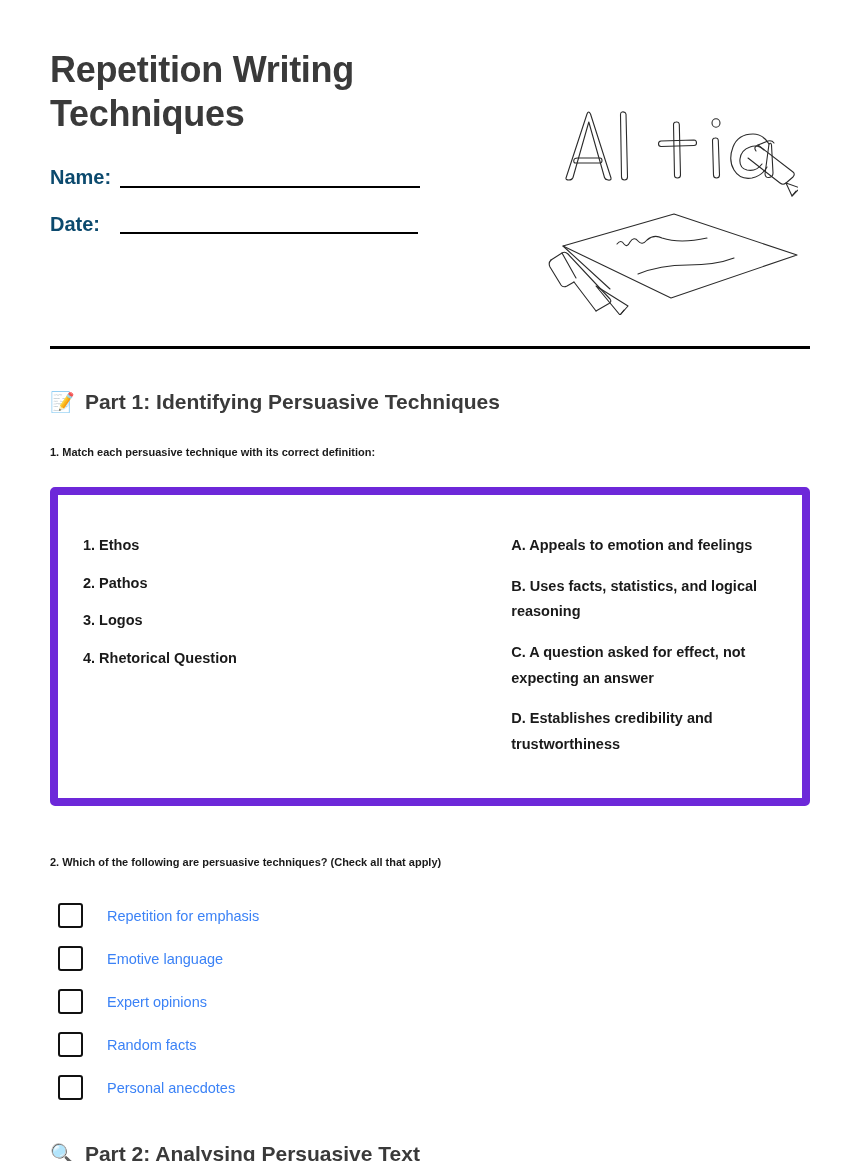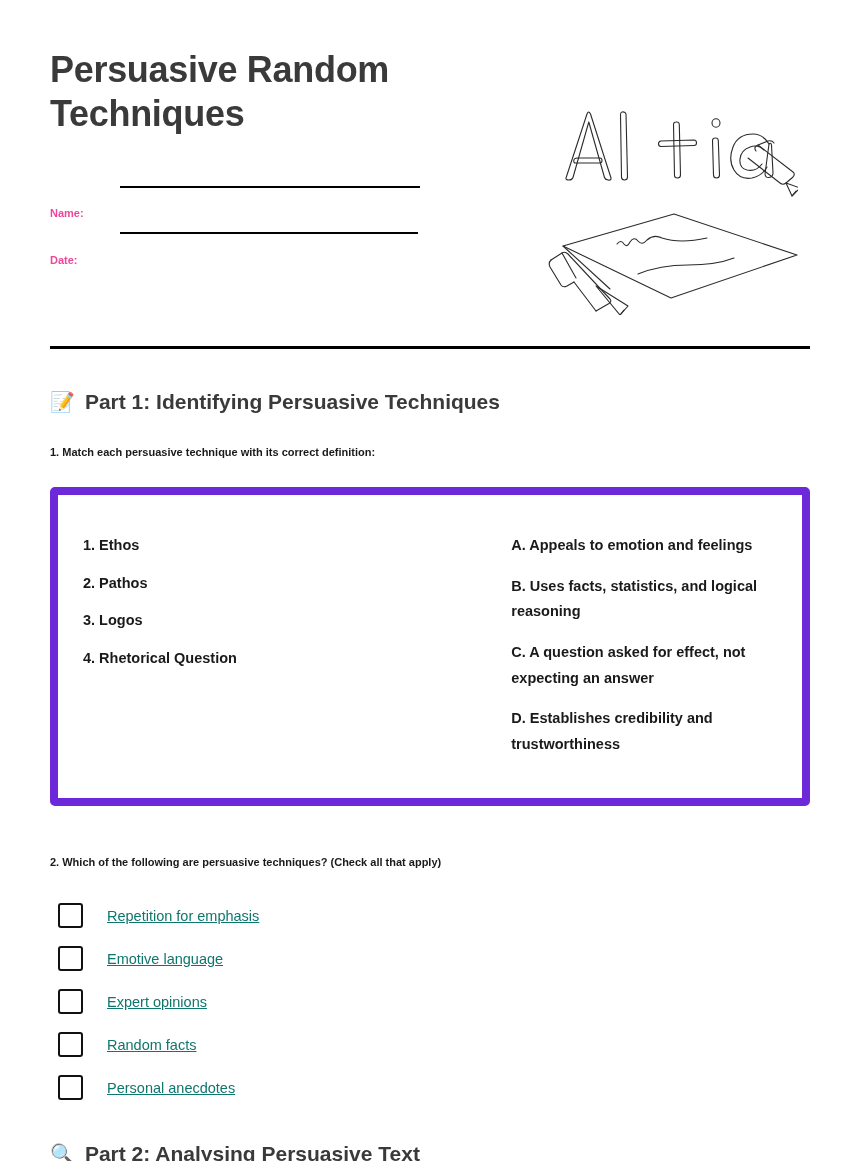--- a/index.html
+++ b/index.html
@@ -47,24 +47,23 @@
     width: 380px;
   }
   .field-row {
     position: relative;
     height: 47px;
   }
   .field-label {
     position: absolute;
     left: 0;
     top: 2px;
-    font-size: 11px;
-    font-weight: bold;
-    color: #ec4899;
-    margin-top: 41px;
+    font-size: 20px;
+    font-weight: bold;
+    color: #0c4a6e;
   }
   .field-line {
     position: absolute;
     left: 70px;
     top: 22px;
     width: 300px;
     height: 0;
     border-bottom: 2px solid #000000;
   }
   .field-row.date .field-line { top: 21px; width: 298px; }
@@ -173,32 +172,31 @@
     box-sizing: border-box;
     border: 2.5px solid #111111;
     border-radius: 3px;
     background: #ffffff;
     flex: 0 0 auto;
   }
   .checkbox-label {
     margin-left: 24px;
     font-size: 14.5px;
     font-weight: normal;
-    color: #0f766e;
+    color: #3b82f6;
     white-space: nowrap;
-    text-decoration: underline;
   }
 </style>
 </head>
 <body>
 
 <div class="page">
 
   <div class="header">
-    <h1 class="worksheet-title">Persuasive Random Techniques</h1>
+    <h1 class="worksheet-title">Repetition Writing Techniques</h1>
   </div>
 
   <div class="field-rows">
     <div class="field-row name">
       <span class="field-label">Name:</span>
       <span class="field-line"></span>
     </div>
     <div class="field-row date">
       <span class="field-label">Date:</span>
       <span class="field-line"></span>

